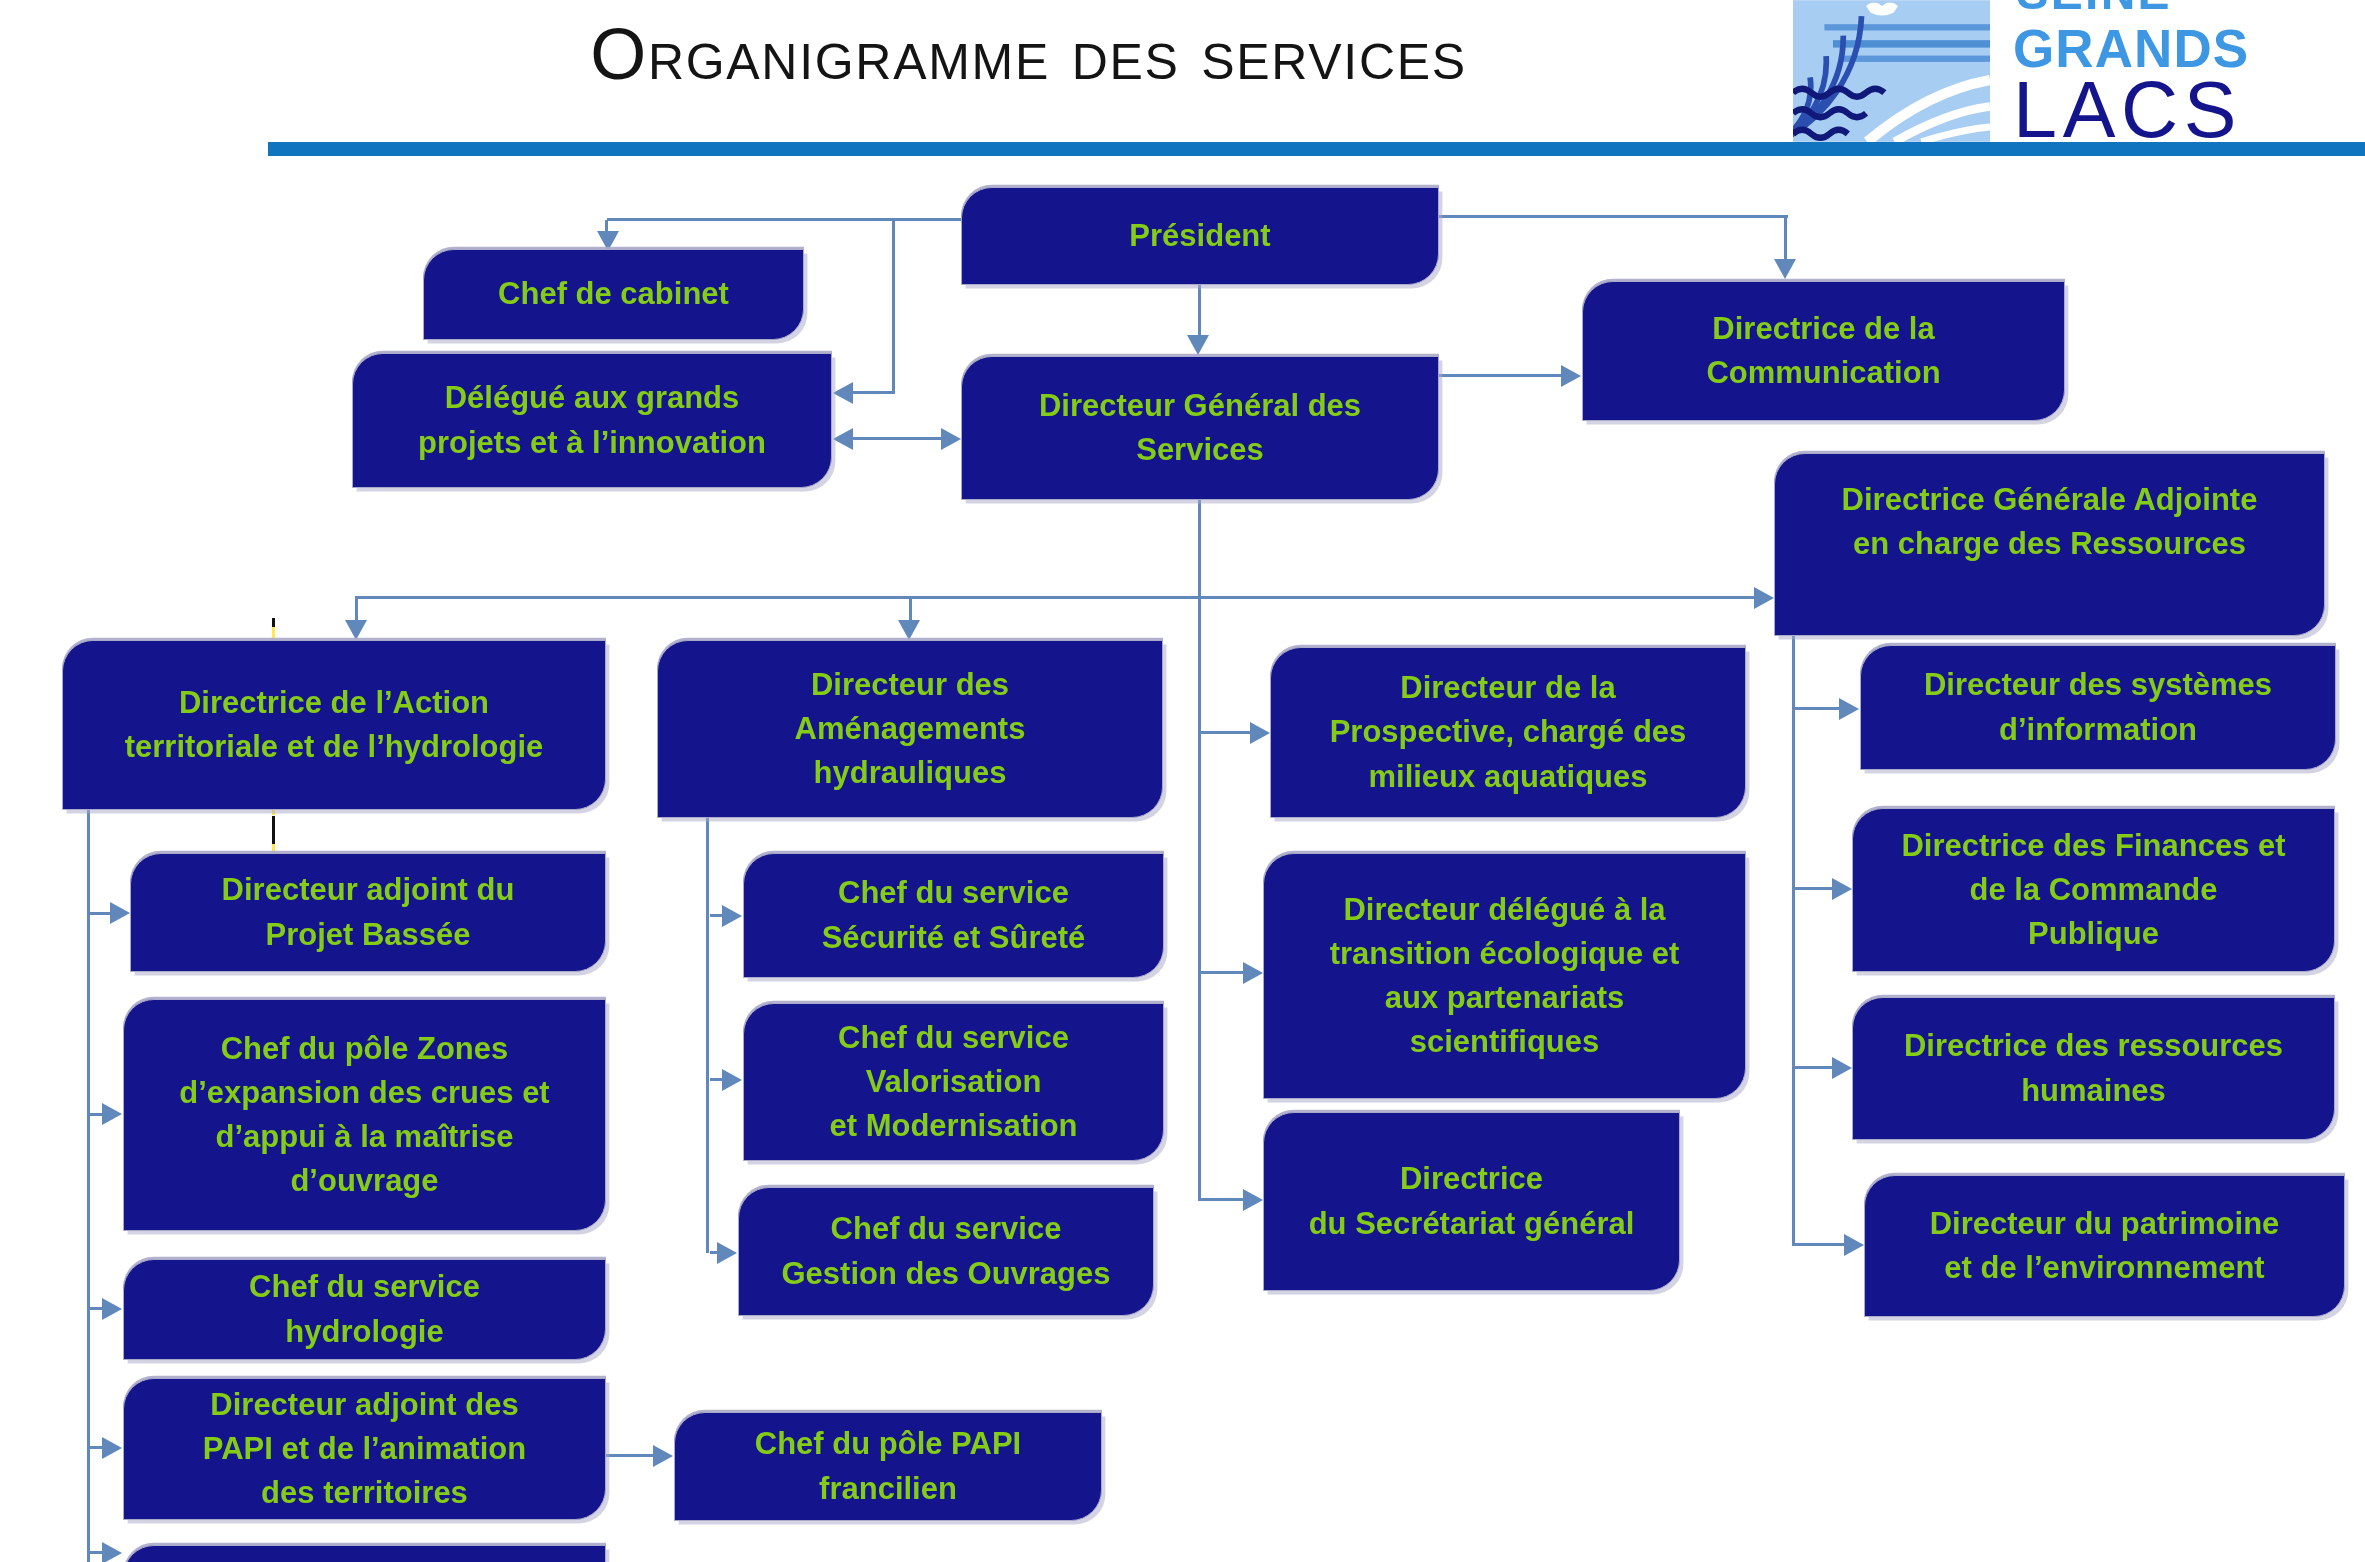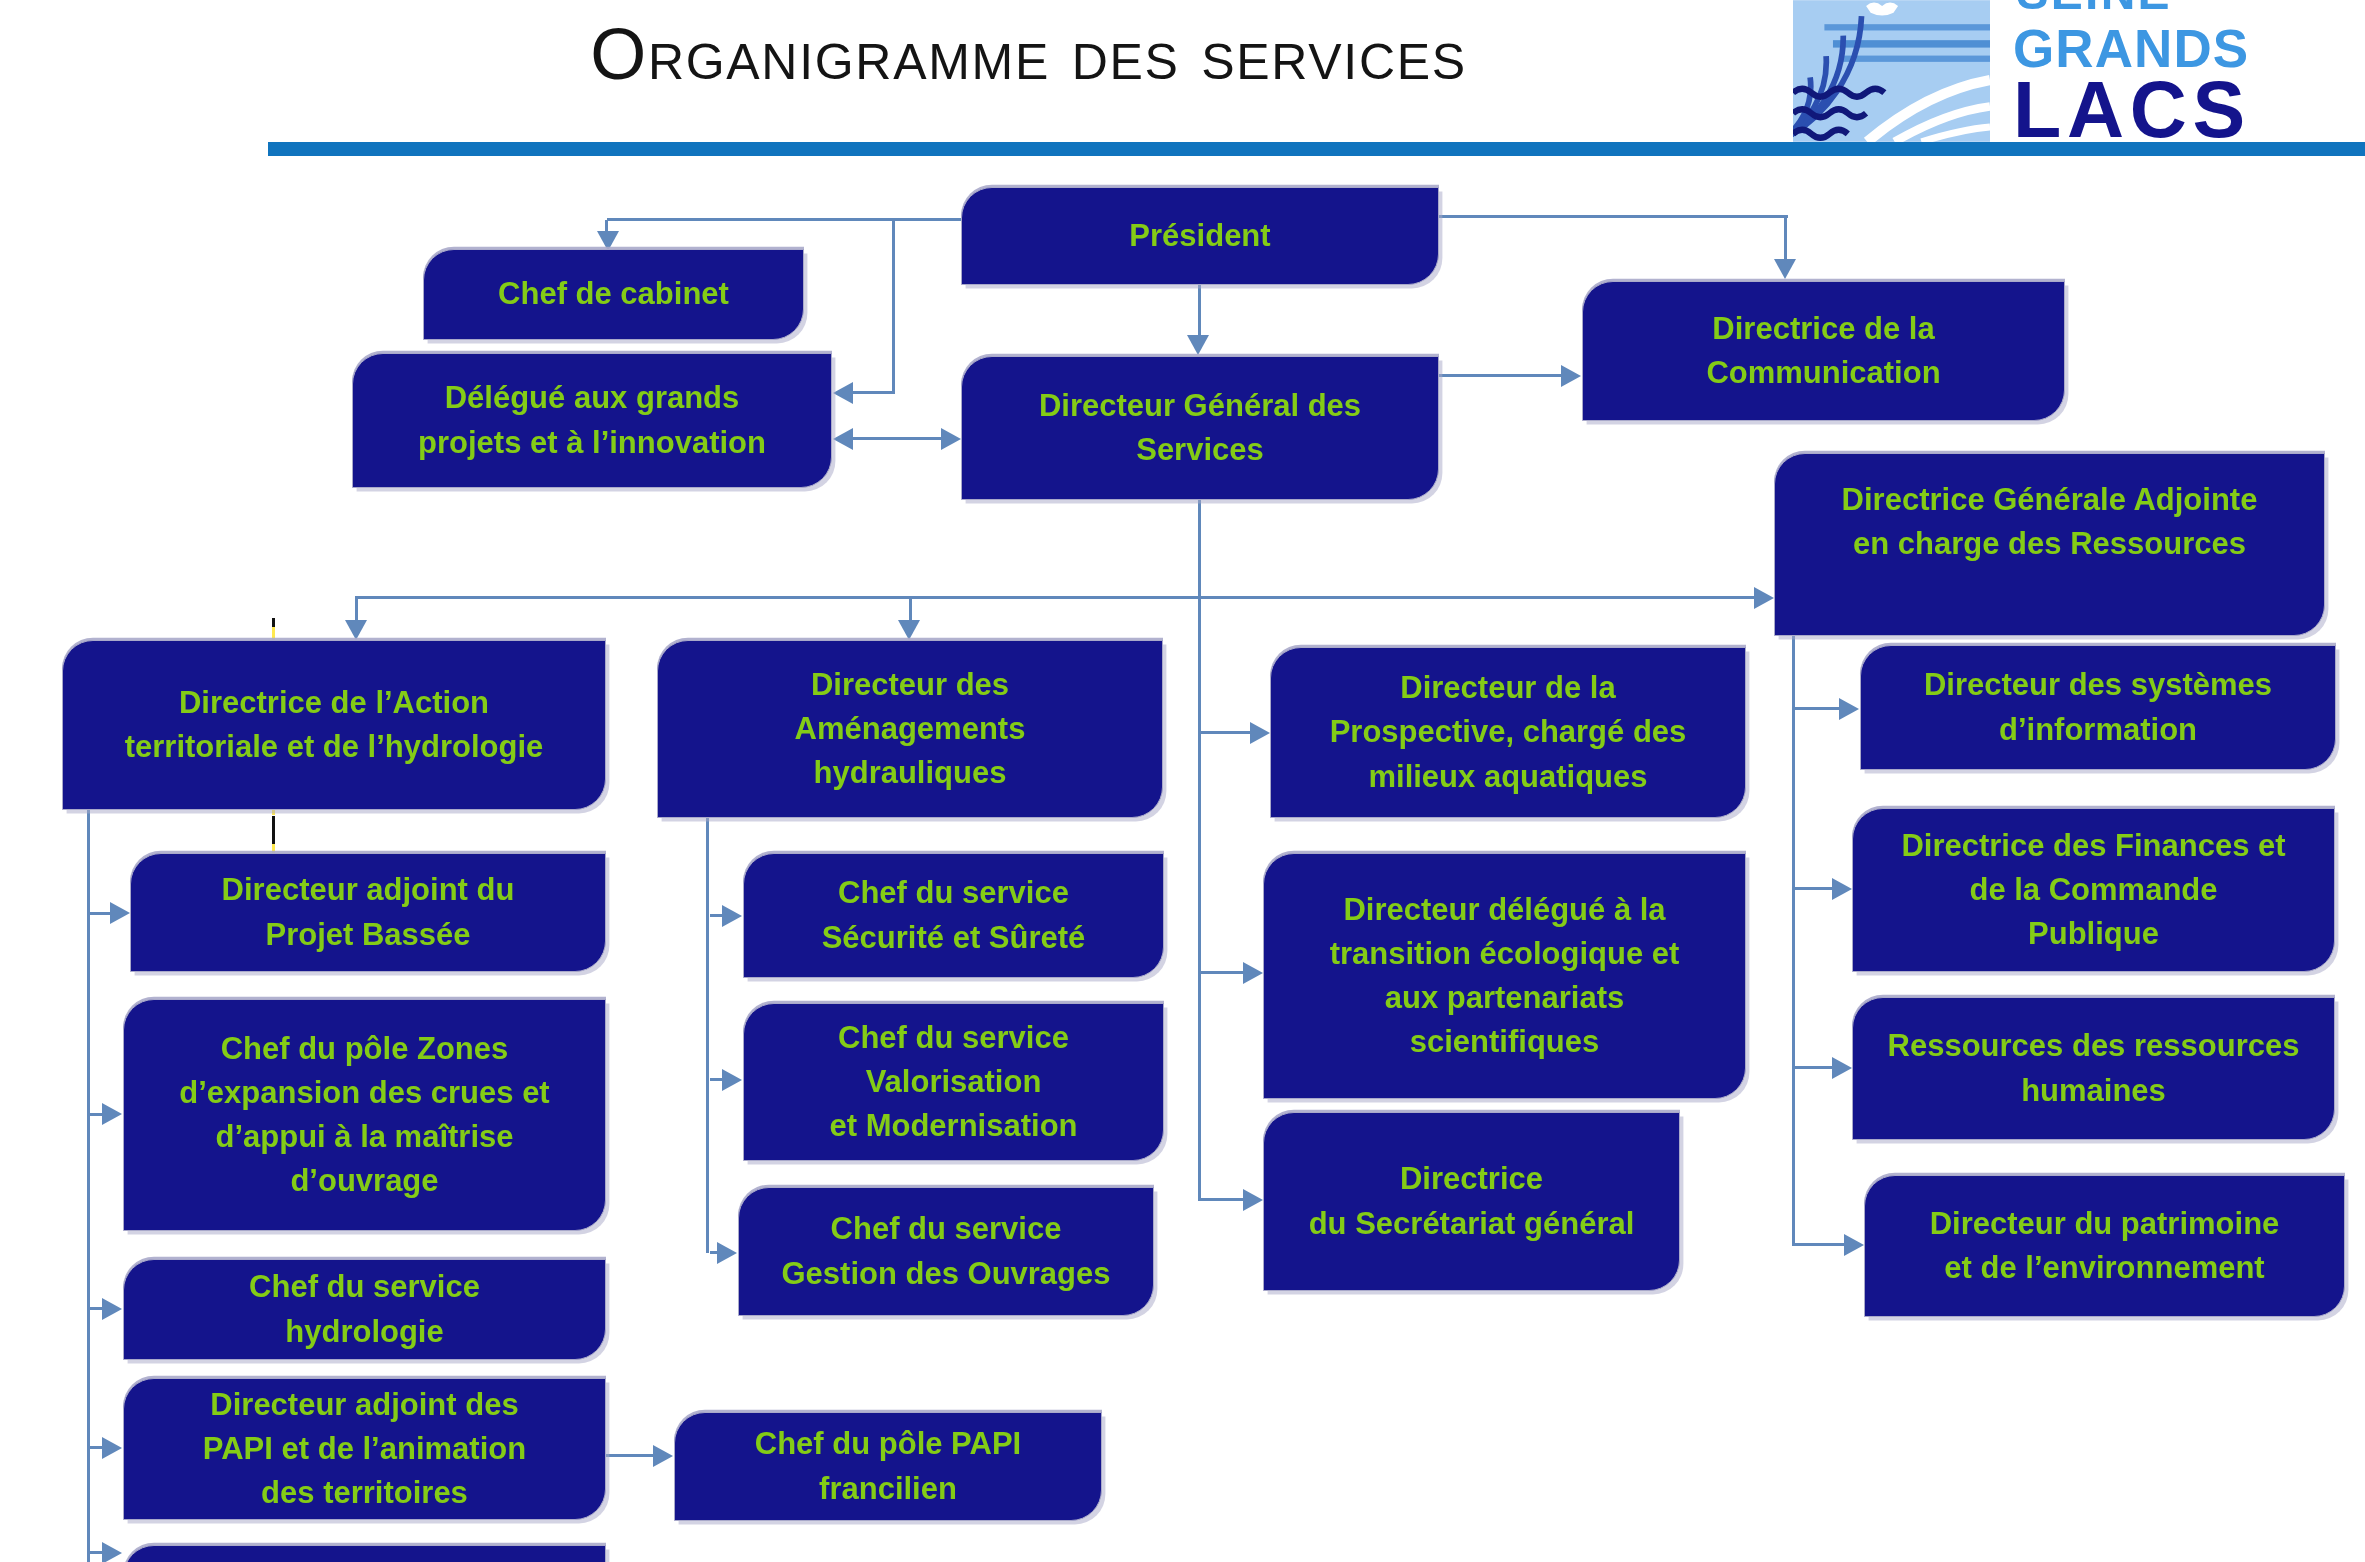--- a/index.html
+++ b/index.html
@@ -11,21 +11,21 @@
          font-variant:small-caps;font-weight:400;font-size:72px;letter-spacing:1.7px;
          color:var(--title_text);}
   .rule{position:absolute;left:268px;top:142px;width:2097px;height:13.7px;background:var(--rule);}
 
   
   .logo{position:absolute;left:1793px;top:0;width:571px;height:148px;}
   .logo-square{position:absolute;left:0;top:0;width:197px;height:142px;}
   .logo-text{position:absolute;left:220px;top:0;width:343px;height:148px;overflow:visible;}
   .logo-seine {position:absolute;left:3.4px;top:-35px;font-size:48px;font-weight:800;letter-spacing:2.3px;color:#3d97e2;}
   .logo-grands{position:absolute;left:0;top:18.3px;font-size:53px;font-weight:800;letter-spacing:1.1px;color:#3d97e2;}
-  .logo-lacs  {position:absolute;left:0;top:64px;font-size:79px;font-weight:700;letter-spacing:5.7px;color:#14148c;}
+  .logo-lacs  {position:absolute;left:0;top:64px;font-size:79px;font-weight:400;letter-spacing:5.7px;color:#14148c;}
 
   
   .node{position:absolute;background:var(--box_fill);color:#84cc16;
         border:1.7px solid var(--box_border);border-radius:31px 0 31px 0;
         box-shadow:4px 4px 0 -0.6px rgba(168,168,200,0.5), 0 -2.3px 0 0 rgba(170,170,202,0.9);
         display:flex;align-items:center;justify-content:center;text-align:center;
         font-weight:700;font-size:31px;line-height:1.42;white-space:pre-line;
         box-sizing:border-box;padding:6.9px 12.6px;}
   .node.top-align{align-items:flex-start;padding-top:24px;}
 
@@ -184,21 +184,21 @@
 de la Commande
 Publique</div>
 
   <div class="node" style="left:123px;top:999px;width:483px;height:232px">Chef du pôle Zones
 d’expansion des crues et
 d’appui à la maîtrise
 d’ouvrage</div>
   <div class="node" style="left:743px;top:1003px;width:421px;height:158px">Chef du service
 Valorisation
 et Modernisation</div>
-  <div class="node" style="left:1852px;top:997px;width:483px;height:143px">Ressources des ressources
+  <div class="node" style="left:1852px;top:997px;width:483px;height:143px">Directrice des ressources
 humaines</div>
 
   <div class="node" style="left:123px;top:1259px;width:483px;height:101px">Chef du service
 hydrologie</div>
   <div class="node" style="left:738px;top:1187px;width:416px;height:129px">Chef du service
 Gestion des Ouvrages</div>
   <div class="node" style="left:1263px;top:1112px;width:417px;height:179px">Directrice
 du Secrétariat général</div>
   <div class="node" style="left:1864px;top:1175px;width:481px;height:142px">Directeur du patrimoine
 et de l’environnement</div>

